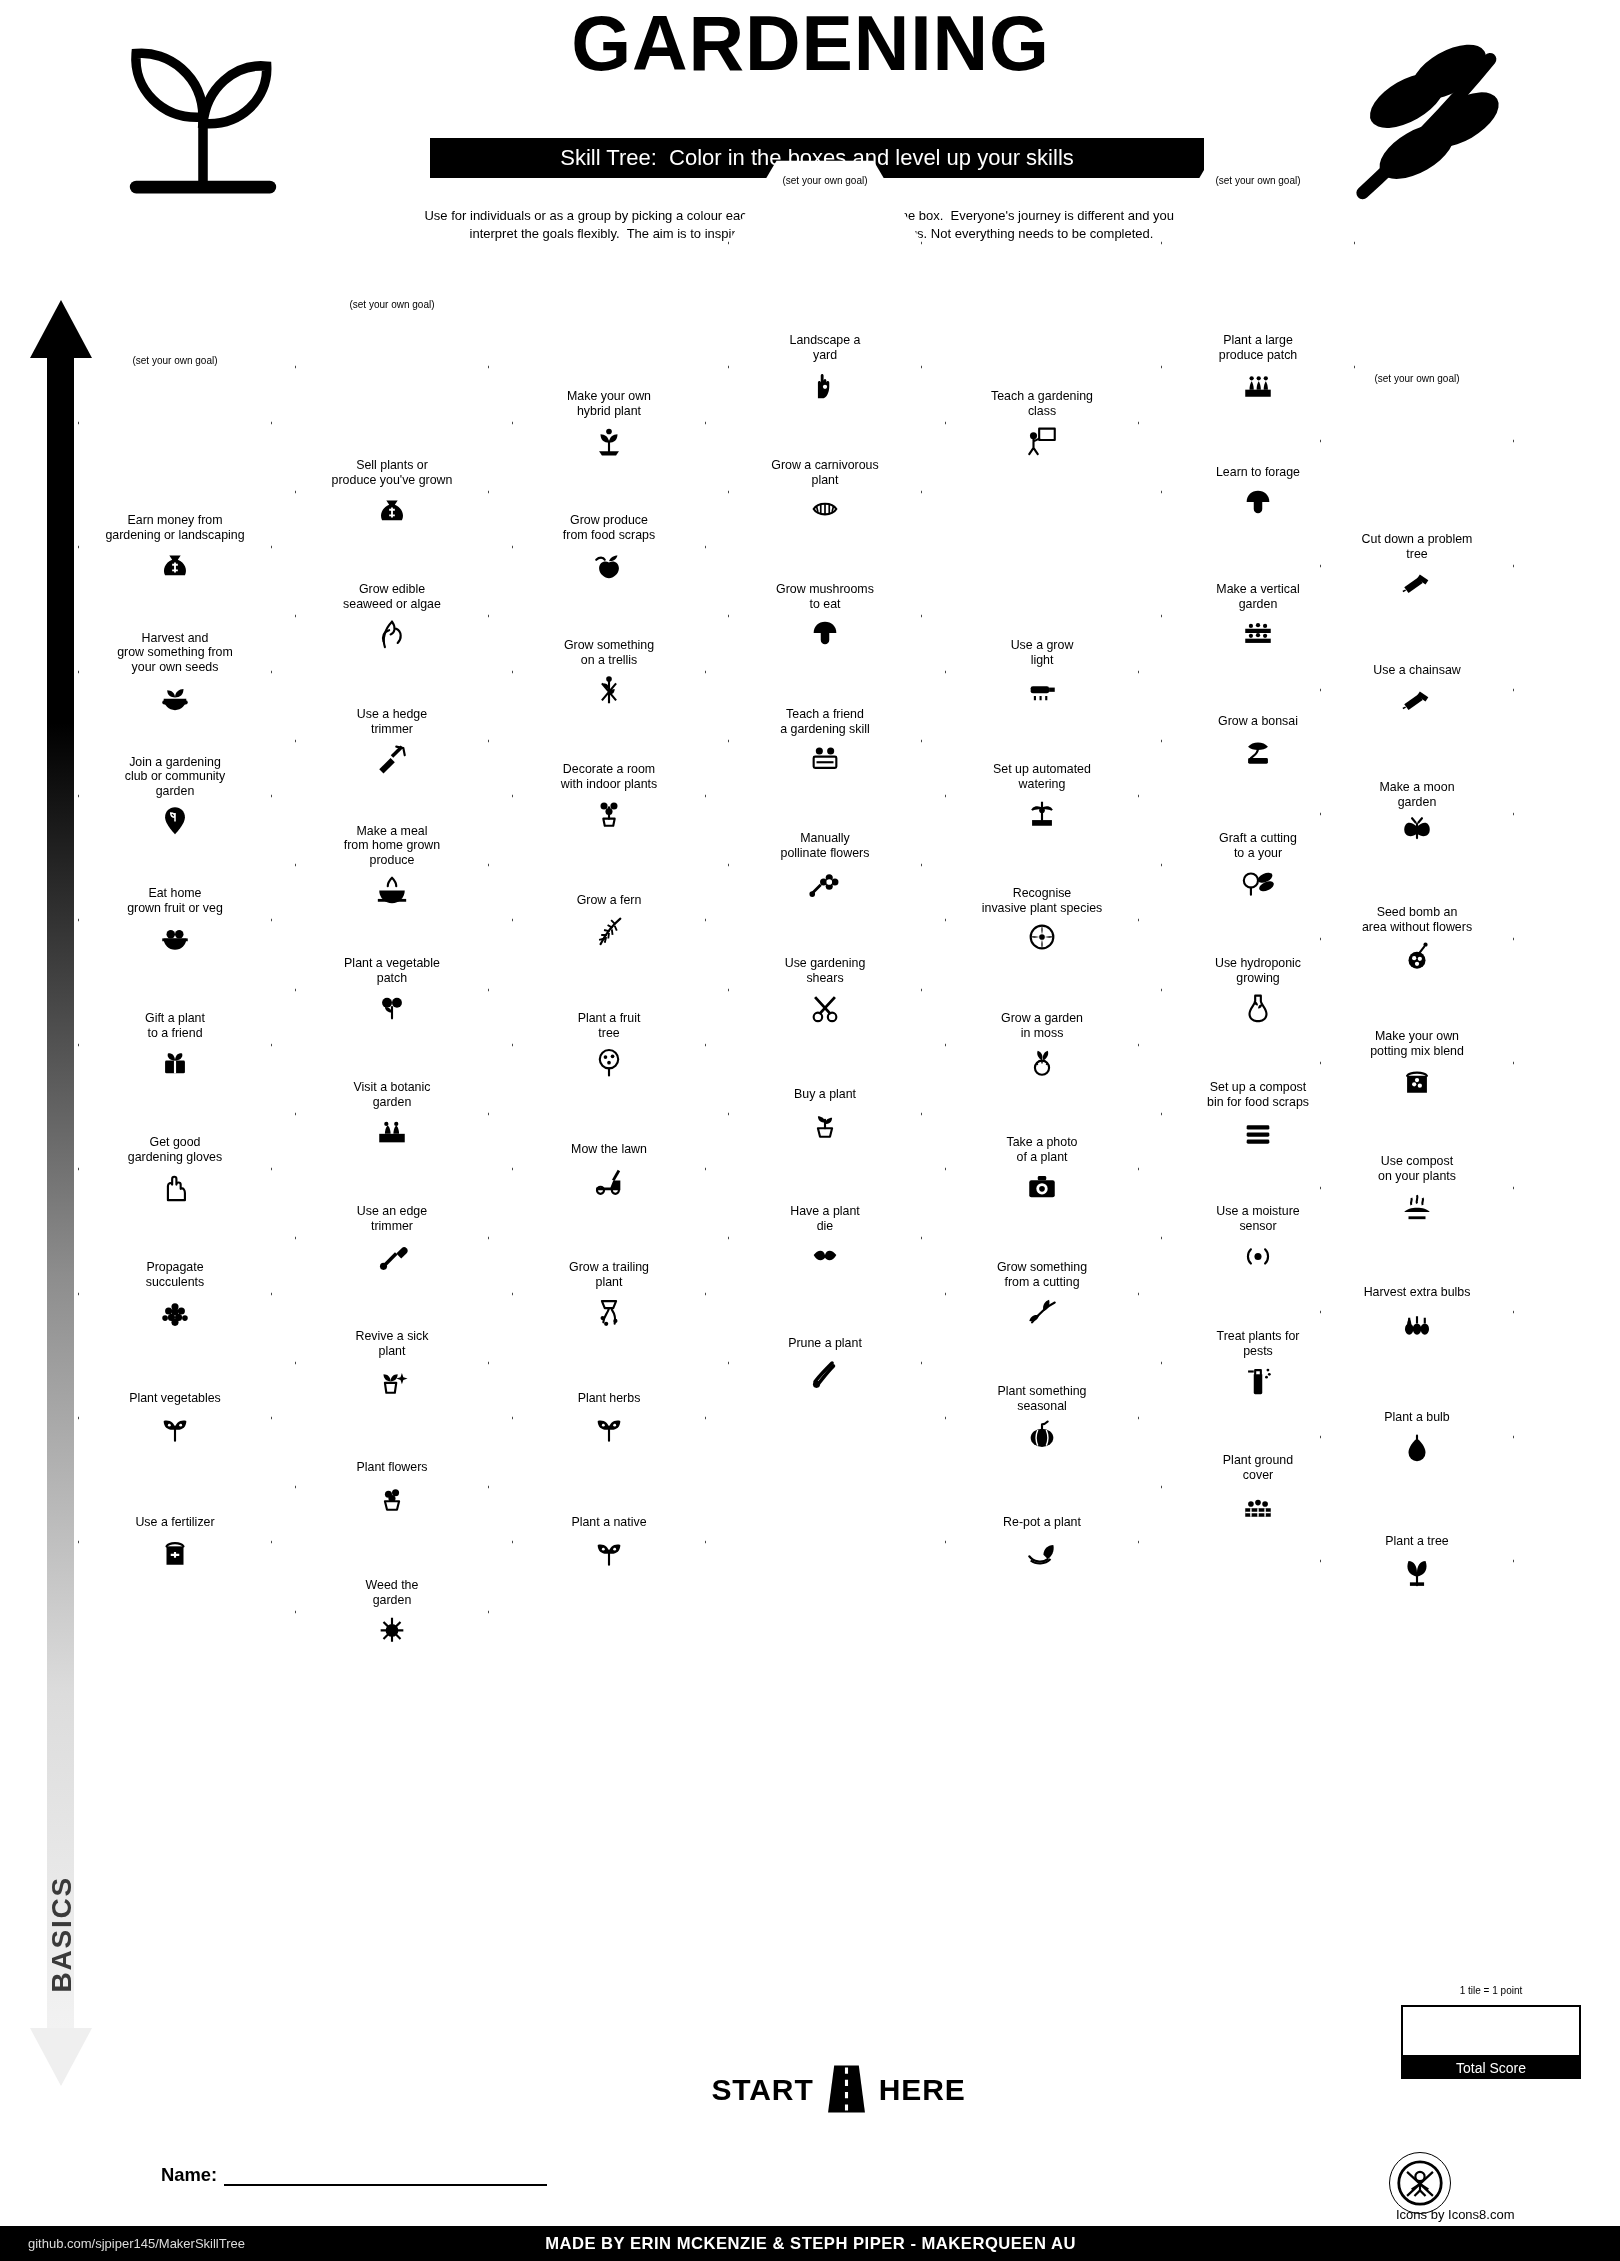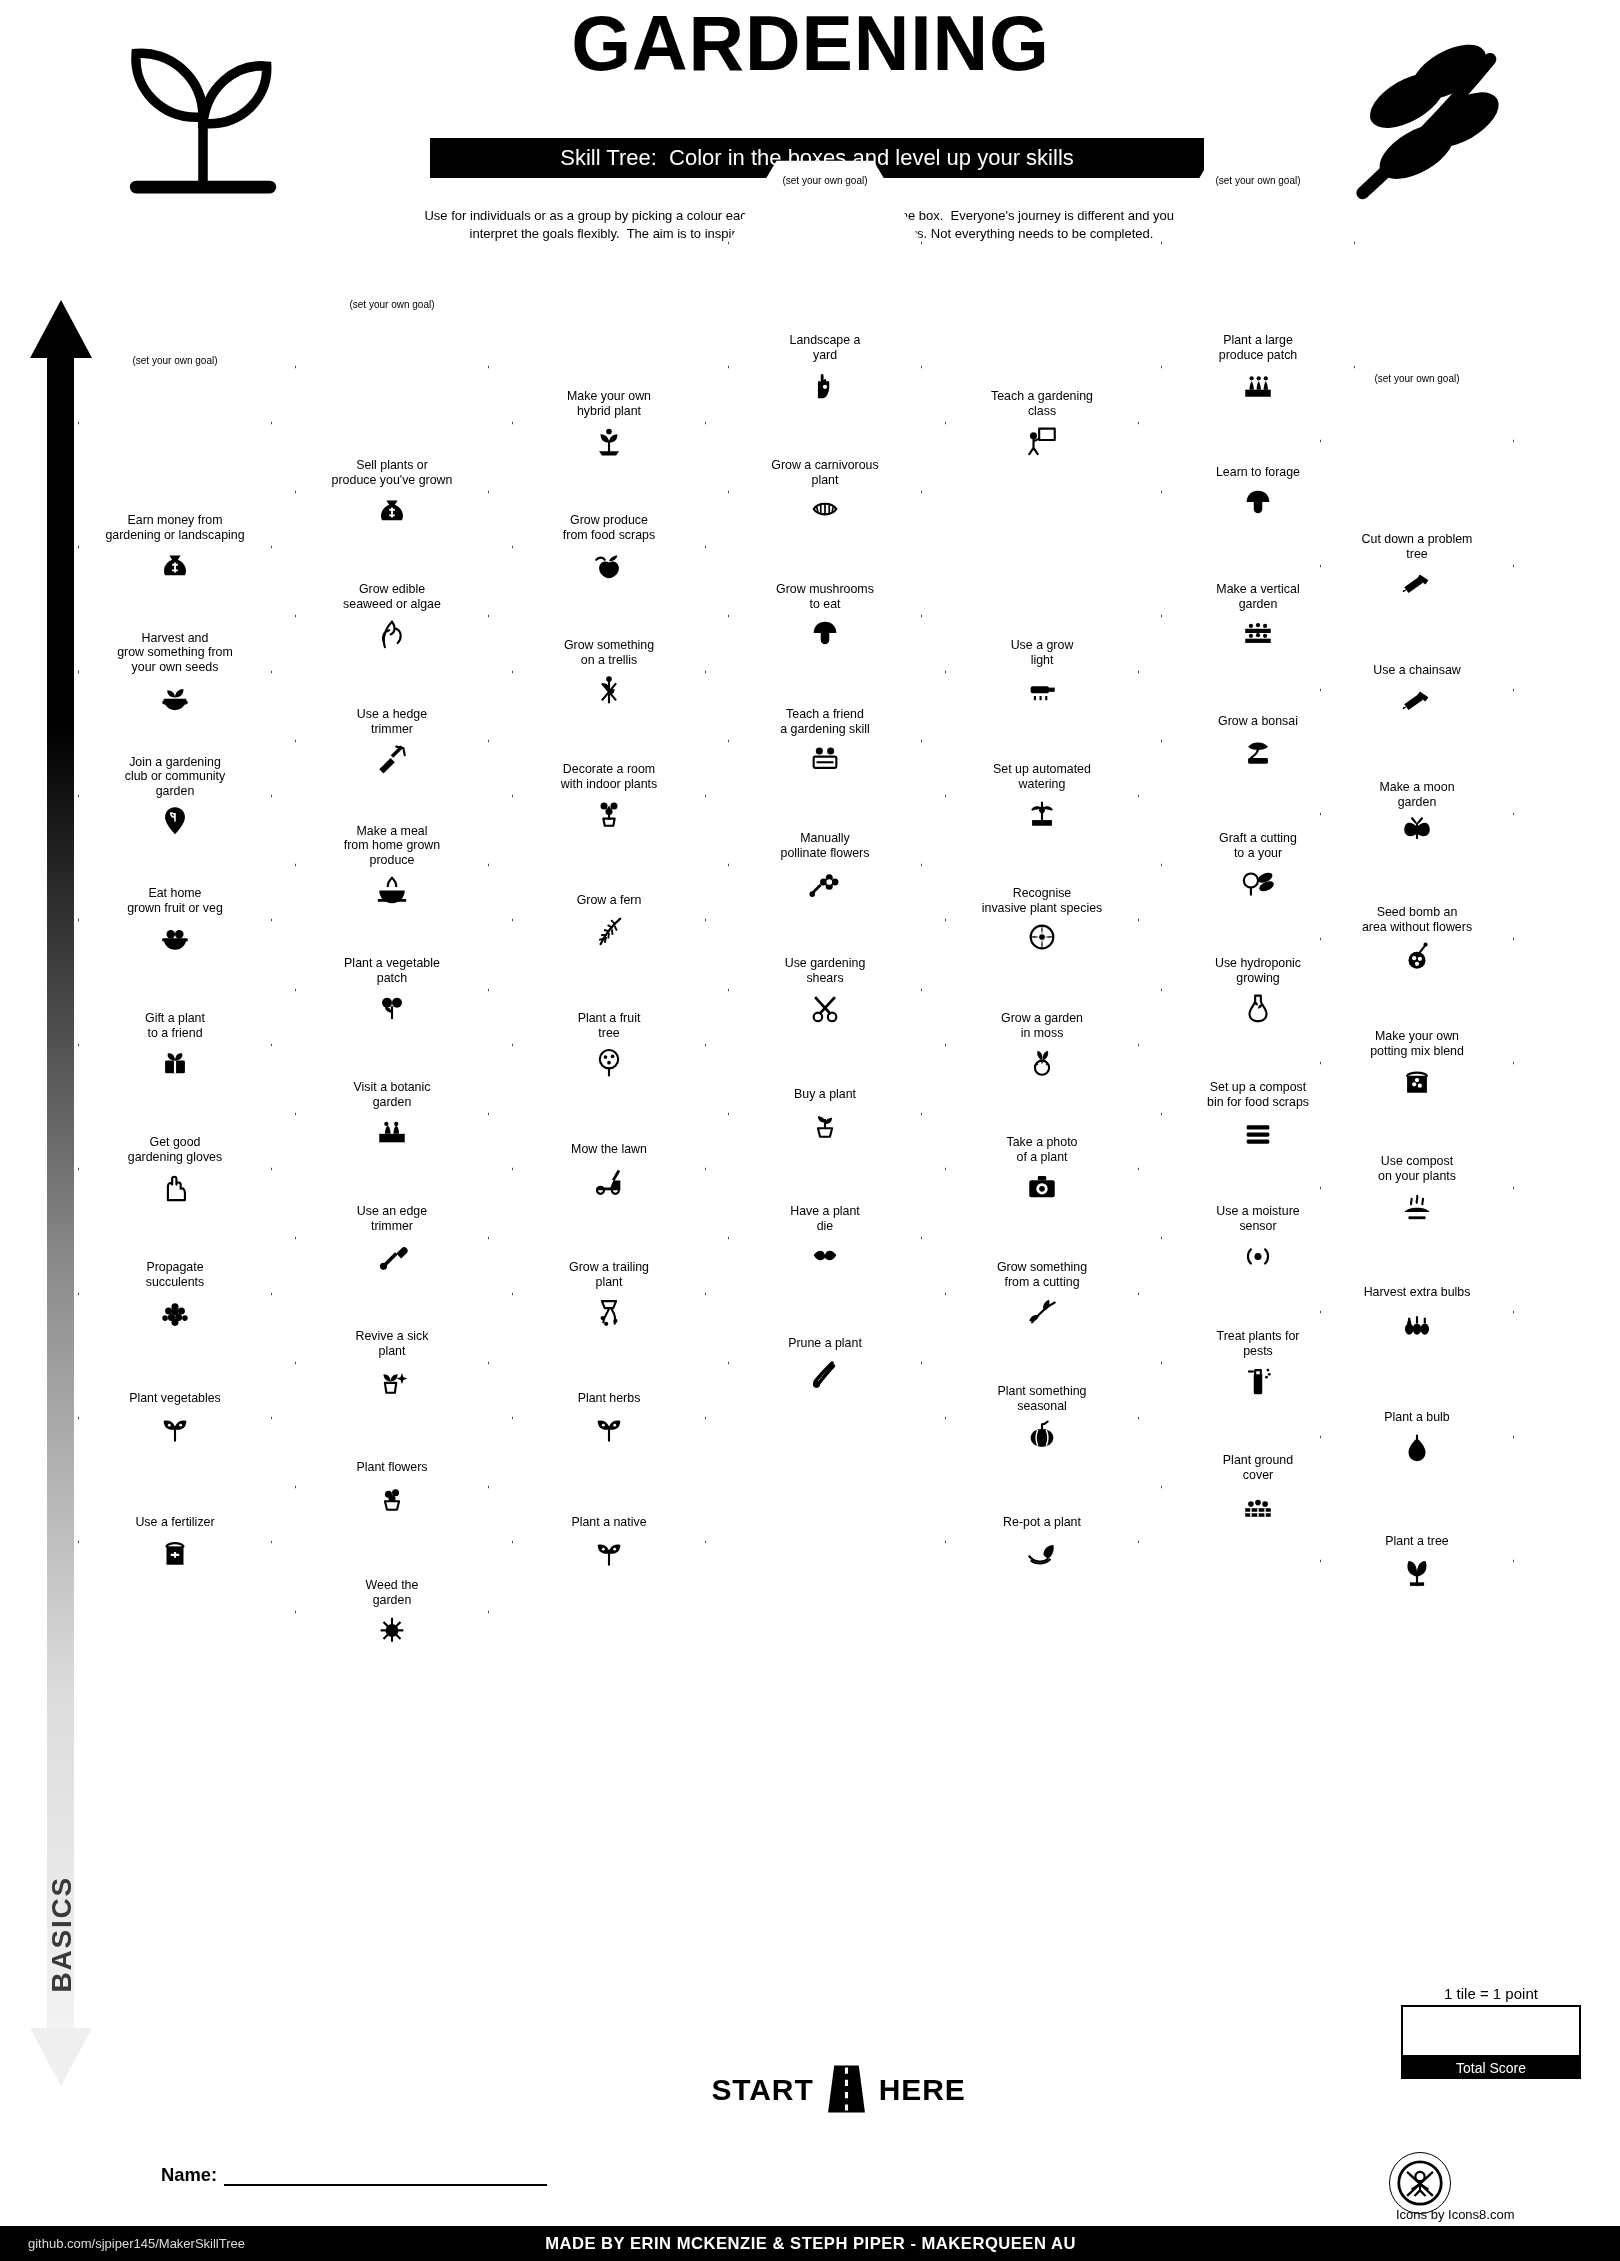--- a/index.html
+++ b/index.html
@@ -38,21 +38,21 @@
   .hex .ic{margin-top:4.6px;height:34px;display:flex;align-items:center;justify-content:center;}
   .hex .ic svg{display:block;}
   .hex.empty .inner{justify-content:flex-start;padding-top:15.7px;}
 
   
   #start-here{position:absolute;left:668px;top:2064px;width:341px;height:51px;display:flex;align-items:center;justify-content:center;gap:12px;}
   #start-here .word{font-size:30px;font-weight:bold;letter-spacing:0.9px;}
 
   
   #score{position:absolute;left:1401px;top:2005px;width:180px;height:74px;}
-  #score-note{position:absolute;left:0;top:-20px;width:180px;text-align:center;font-size:15px;}
+  #score-note{position:absolute;left:0;top:-20px;width:180px;text-align:center;font-size:10px;}
   #score-body{position:absolute;left:0;top:0;width:180px;height:52px;border:2.3px solid #000;box-sizing:border-box;background:#fff;}
   #score-label{position:absolute;left:0;top:52px;width:180px;height:22px;background:#000;color:#fff;font-size:14px;display:flex;align-items:center;justify-content:center;}
 
   
   #name-row{position:absolute;left:161px;top:2164px;display:flex;align-items:flex-end;gap:6.5px;font-weight:bold;}
   #name-label{font-size:18.4px;}
   #name-line{width:323px;border-bottom:2.3px solid #000;height:4.6px;}
 
   
   #cc{position:absolute;left:1300px;top:2152px;display:flex;align-items:flex-end;gap:11px;flex-direction:column;}

